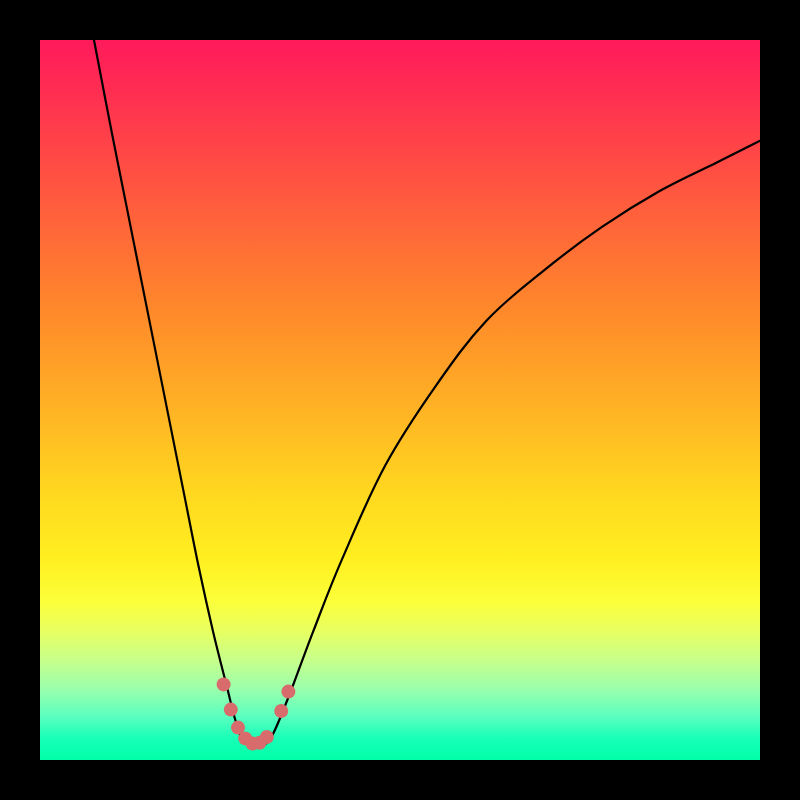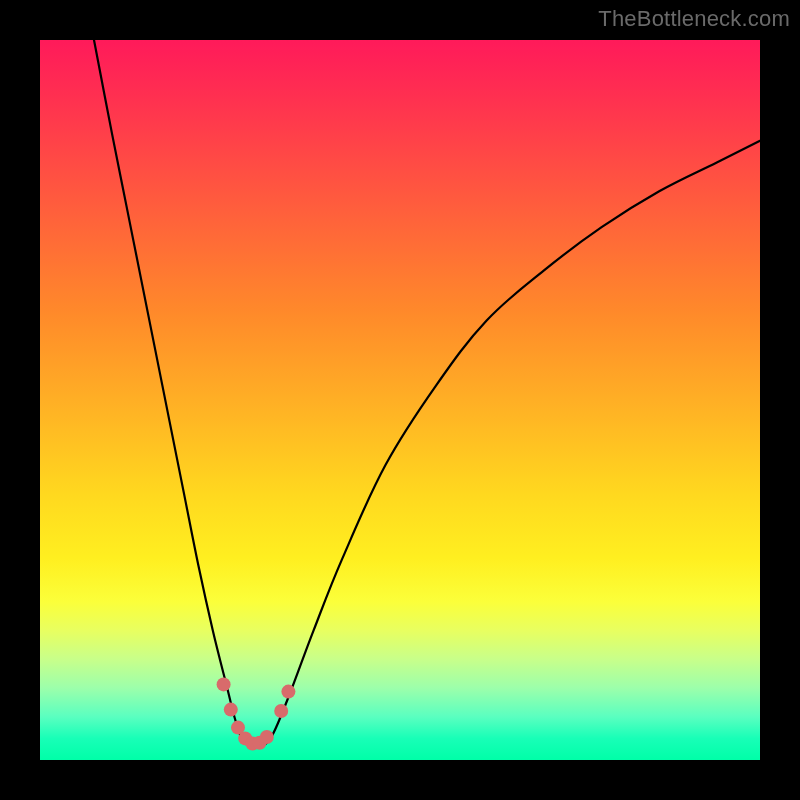--- a/index.html
+++ b/index.html
@@ -61,21 +61,20 @@
   }
   .marker {
     fill: #d86b6b;
     stroke: none;
   }
 </style>
 </head>
 <body>
 
 <div class="frame">
-  <div class="watermark">TheBottleneck.com</div>
 
   <div class="plot">
     <svg class="curve" viewBox="0 0 720 720" preserveAspectRatio="none">
       <path id="curve-path" fill="none" stroke="#000000" stroke-width="2.2" stroke-linecap="round" d="M 54.00 0.00 C 57.24 16.85, 66.17 63.79, 72.00 93.60 C 77.83 123.41, 81.22 139.68, 86.40 165.60 C 91.58 191.52, 95.62 211.68, 100.80 237.60 C 105.98 263.52, 110.02 283.68, 115.20 309.60 C 120.38 335.52, 124.42 355.68, 129.60 381.60 C 134.78 407.52, 138.82 427.68, 144.00 453.60 C 149.18 479.52, 153.22 500.98, 158.40 525.60 C 163.58 550.22, 167.62 568.37, 172.80 590.40 C 177.98 612.43, 183.31 632.45, 187.20 648.00 C 191.09 663.55, 191.81 667.73, 194.40 676.80 C 196.99 685.87, 199.01 693.22, 201.60 698.40 C 204.19 703.58, 206.21 704.30, 208.80 705.60 C 211.39 706.90, 213.41 705.60, 216.00 705.60 C 218.59 705.60, 220.61 706.90, 223.20 705.60 C 225.79 704.30, 227.81 702.29, 230.40 698.40 C 232.99 694.51, 233.71 693.07, 237.60 684.00 C 241.49 674.93, 245.52 664.85, 252.00 648.00 C 258.48 631.15, 264.53 613.73, 273.60 590.40 C 282.67 567.07, 289.44 548.21, 302.40 518.40 C 315.36 488.59, 328.75 455.90, 345.60 424.80 C 362.45 393.70, 377.86 371.52, 396.00 345.60 C 414.14 319.68, 426.96 301.54, 446.40 280.80 C 465.84 260.06, 483.26 247.25, 504.00 230.40 C 524.74 213.55, 540.86 201.46, 561.60 187.20 C 582.34 172.94, 598.46 162.86, 619.20 151.20 C 639.94 139.54, 658.66 131.47, 676.80 122.40 C 694.94 113.33, 712.22 104.69, 720.00 100.80"></path>
       <g id="markers-group">
           <circle cx="183.60" cy="644.40" r="7" class="marker" fill="#d86b6b"></circle>
           <circle cx="190.80" cy="669.60" r="7" class="marker" fill="#d86b6b"></circle>
           <circle cx="198.00" cy="687.60" r="7" class="marker" fill="#d86b6b"></circle>
           <circle cx="205.20" cy="698.40" r="7" class="marker" fill="#d86b6b"></circle>
           <circle cx="212.40" cy="703.44" r="7" class="marker" fill="#d86b6b"></circle>

